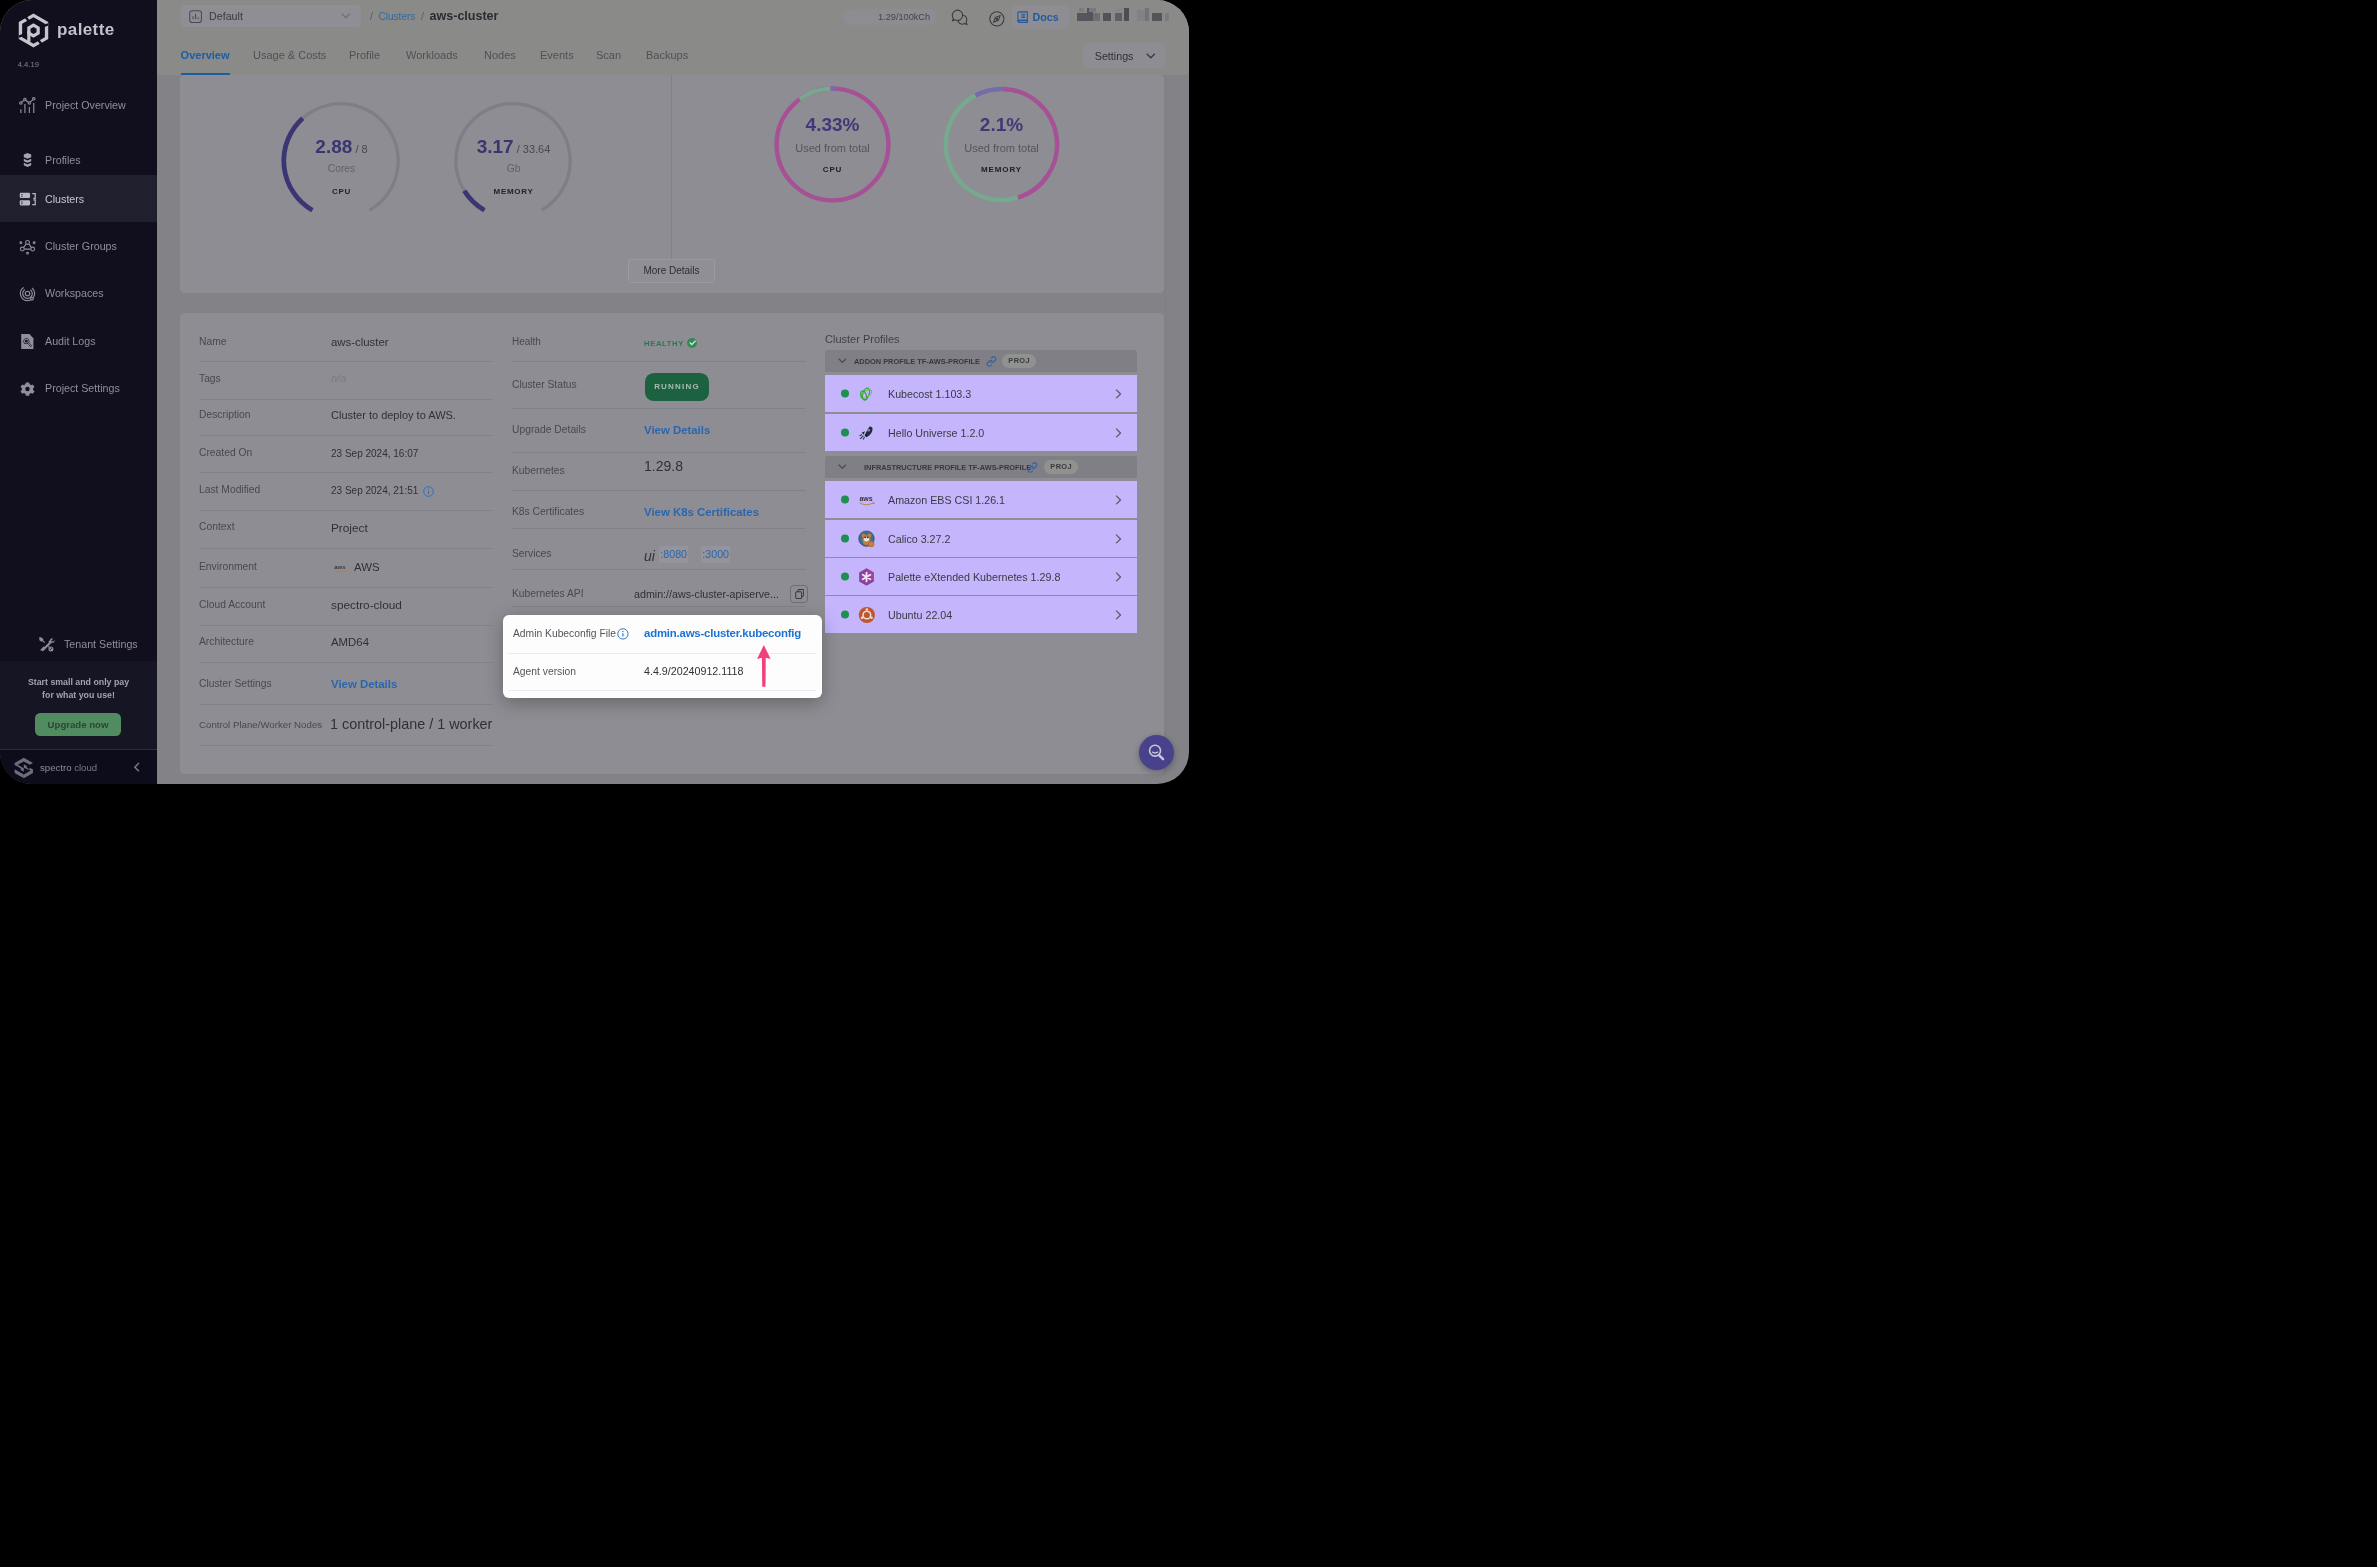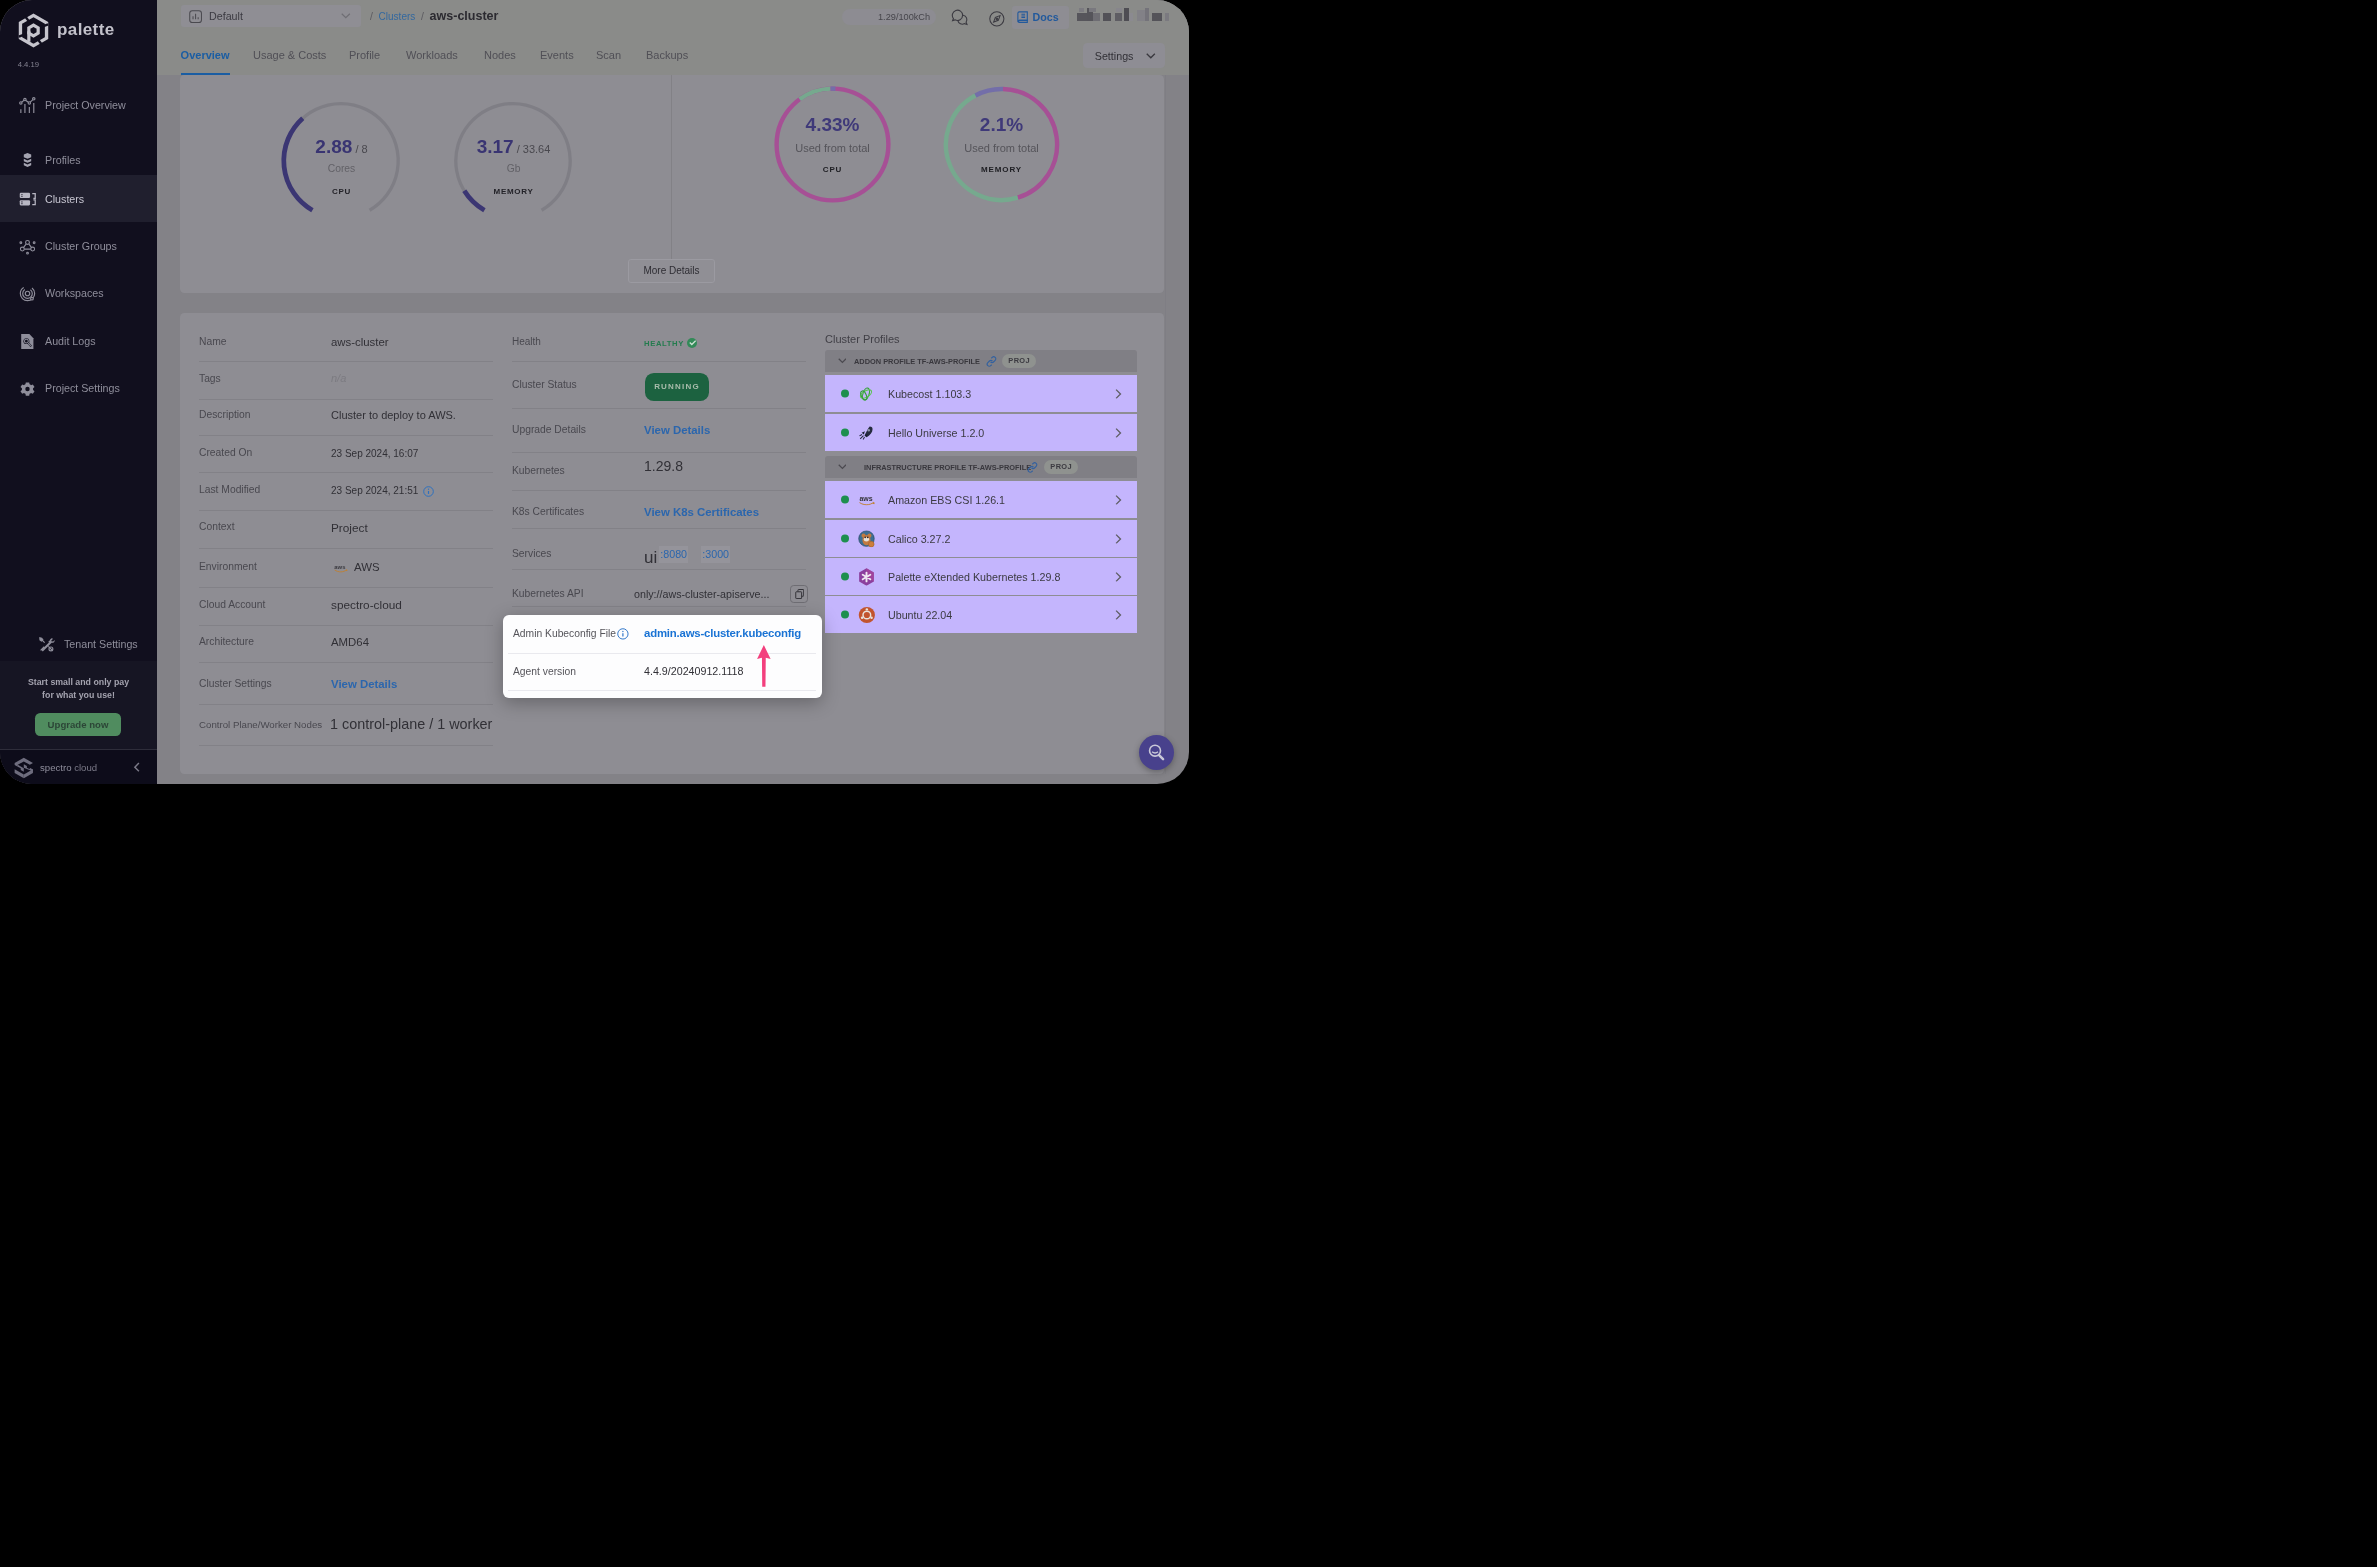--- a/index.html
+++ b/index.html
@@ -323,30 +323,30 @@
     <div style="position:absolute;left:355px;top:424px;font-size:10.3px;color:#49484f;">Upgrade Details</div>
     <div style="position:absolute;left:487px;top:424px;font-size:11.4px;color:#2b66ad;font-weight:600;">View Details</div>
     <div class="row-div" style="left:355px;top:452px;width:294px;"></div>
     <div style="position:absolute;left:355px;top:465px;font-size:10.3px;color:#49484f;">Kubernetes</div>
     <div style="position:absolute;left:487px;top:458px;font-size:14px;color:#313036;">1.29.8</div>
     <div class="row-div" style="left:355px;top:490px;width:294px;"></div>
     <div style="position:absolute;left:355px;top:506px;font-size:10.3px;color:#49484f;">K8s Certificates</div>
     <div style="position:absolute;left:487px;top:506px;font-size:11.4px;color:#2b66ad;font-weight:600;">View K8s Certificates</div>
     <div class="row-div" style="left:355px;top:528px;width:294px;"></div>
     <div style="position:absolute;left:355px;top:548px;font-size:10.3px;color:#49484f;">Services</div>
-    <div style="position:absolute;left:487px;top:548px;font-size:17px;color:#313036;">ui</div>
+    <div style="position:absolute;left:487px;top:548px;font-size:14px;color:#313036;font-style:italic;">ui</div>
     <div style="position:absolute;left:502px;top:546px;width:29.4px;height:17px;background:#95949b;">
         <div style="text-align:center;font-size:10.7px;color:#2b66ad;line-height:17px;">:8080</div>
       </div>
     <div style="position:absolute;left:544px;top:546px;width:29.4px;height:17px;background:#95949b;">
         <div style="text-align:center;font-size:10.7px;color:#2b66ad;line-height:17px;">:3000</div>
       </div>
     <div class="row-div" style="left:355px;top:569px;width:294px;"></div>
     <div style="position:absolute;left:355px;top:588px;font-size:10.3px;color:#49484f;">Kubernetes API</div>
-    <div style="position:absolute;left:477px;top:588px;font-size:10.7px;color:#313036;">only://aws-cluster-apiserve...</div>
+    <div style="position:absolute;left:477px;top:588px;font-size:10.7px;color:#313036;">admin://aws-cluster-apiserve...</div>
     <div style="position:absolute;left:633px;top:585px;width:17.7px;height:17.7px;border:0.7px solid #6e6d73;border-radius:3.7px;box-sizing:border-box;">
       <svg width="9.6" height="10.3" viewBox="0 0 13 14" style="position:absolute;left:3.7px;top:2.9px;" fill="none" stroke="#2f2e34" stroke-width="1.3">
         <path d="M4 3.5 V1.5 a0.8 0.8 0 0 1 0.8-0.8 H11 a0.8 0.8 0 0 1 0.8 0.8 V9 a0.8 0.8 0 0 1-0.8 0.8 H9.2"></path>
         <rect x="1" y="3.8" width="8" height="9.2" rx="0.8"></rect>
       </svg>
     </div>
     <div class="row-div" style="left:355px;top:606px;width:294px;"></div>
 
     <div style="position:absolute;left:668px;top:333px;font-size:11px;color:#403f46;">Cluster Profiles</div>
     <div style="position:absolute;left:668px;top:350px;width:312px;height:22.4px;background:#807f85;border-radius:2.9px 2.9px 0 0;">

